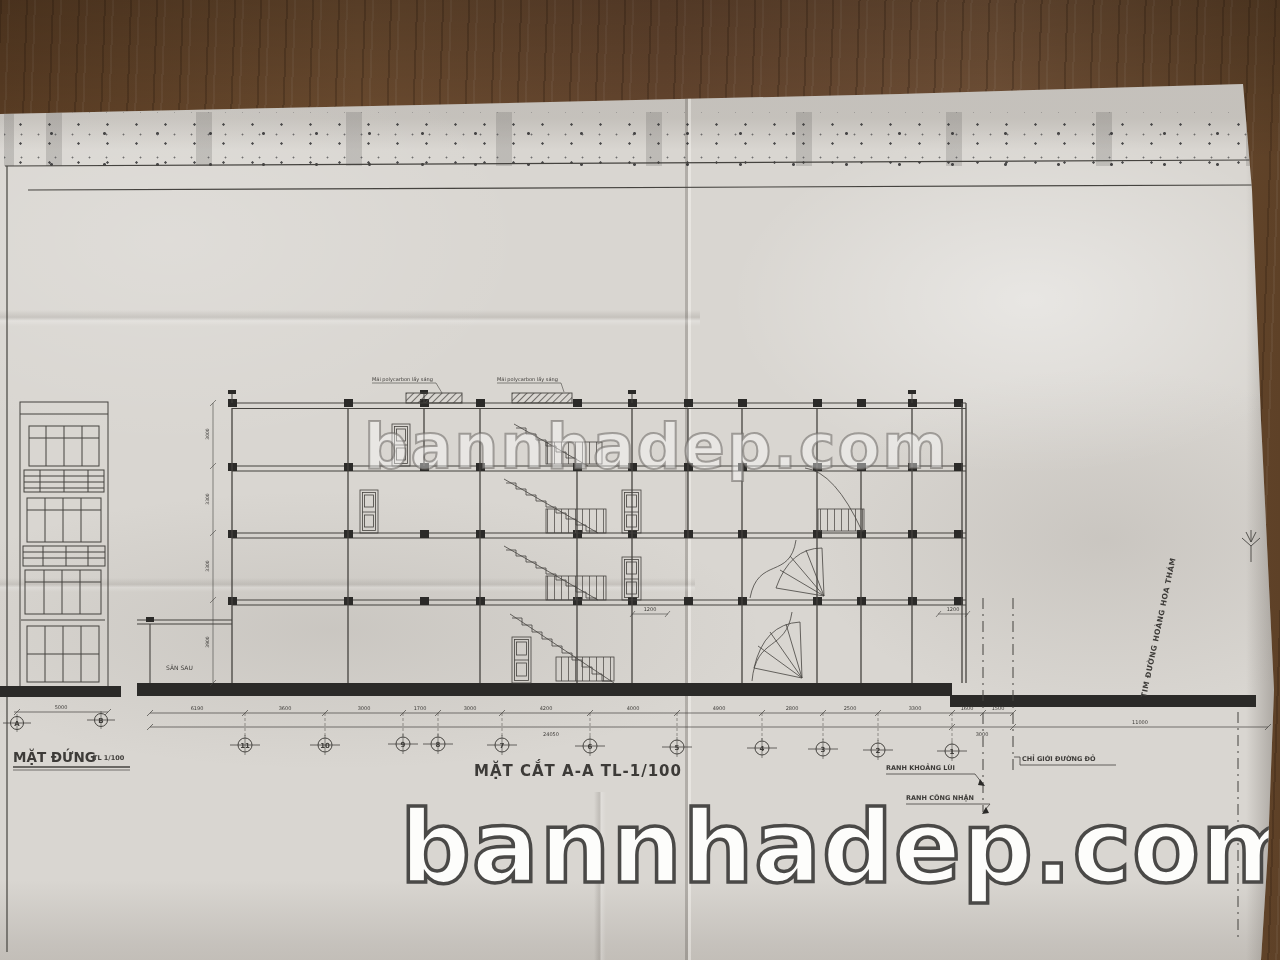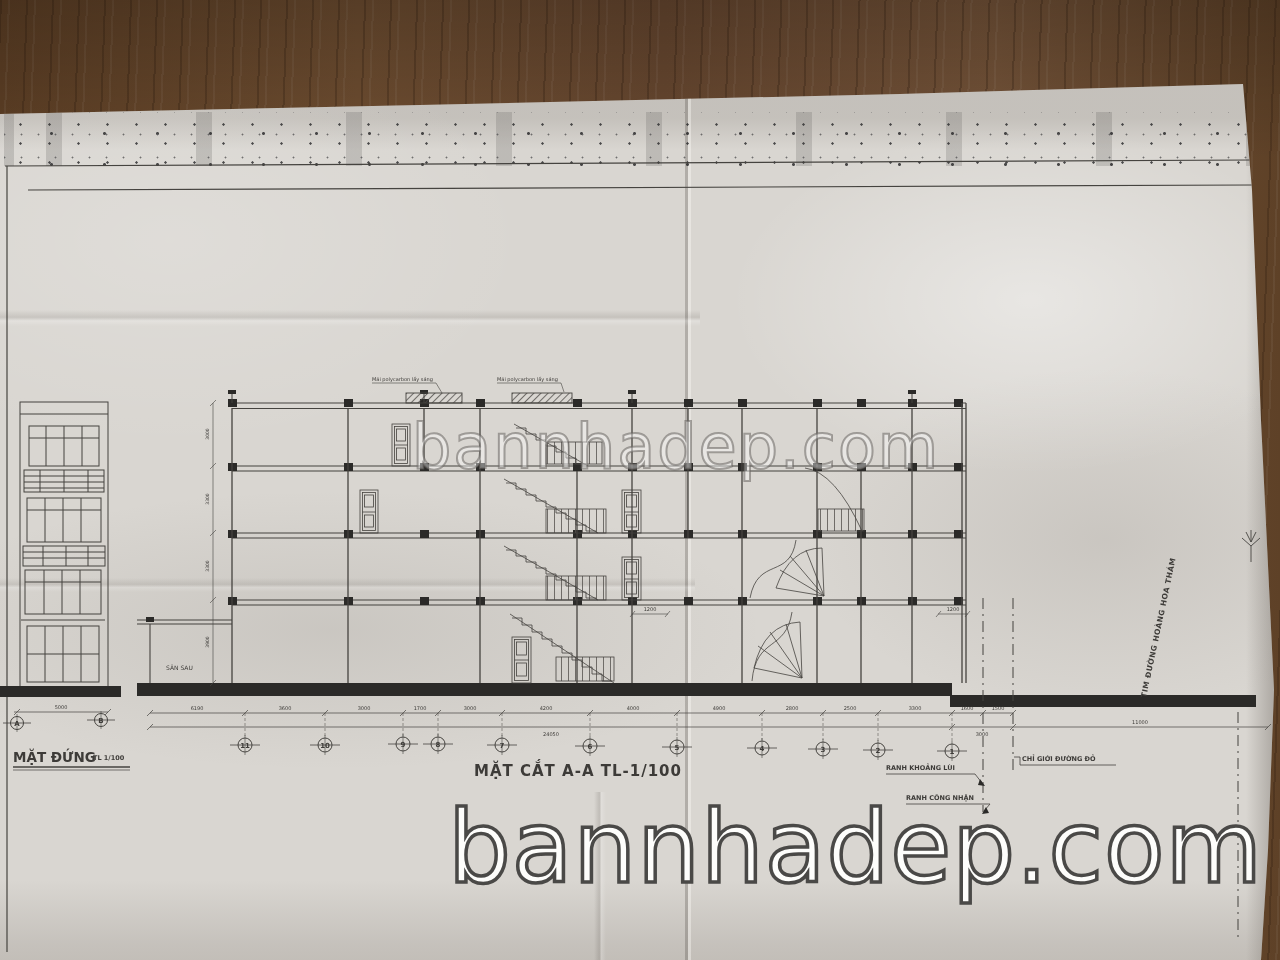--- a/index.html
+++ b/index.html
@@ -43,22 +43,22 @@
       radial-gradient(circle, rgba(70,70,72,.85) .7px, transparent 1.2px),
       radial-gradient(circle, rgba(28,28,30,.9) 1.2px, transparent 1.7px),
       repeating-linear-gradient(90deg, rgba(88,86,84,.25) 0 16px, transparent 16px 150px);
     background-size:29px 19px,17px 23px,53px 31px,auto;
     background-position:2px 3px,9px 11px,21px 6px,42px 0;}
   svg.drawing{position:absolute;left:0;top:0;width:1280px;height:960px;}
   svg.drawing text{fill:#3d3b38;}
   .ln{stroke:#45433f;fill:none;}
   .blk{fill:#2b2a28;stroke:none;}
   
-  .wm{position:absolute;font-weight:normal;white-space:nowrap;line-height:1;
-      pointer-events:none;margin-left:48px;}
+  .wm{position:absolute;font-weight:bold;white-space:nowrap;line-height:1;
+      pointer-events:none;}
   .wm-mid{left:364px;top:416px;font-size:62px;letter-spacing:2px;
       color:rgba(255,255,255,.40);-webkit-text-stroke:2px rgba(104,100,96,.55);}
   .wm-bottom{left:400px;top:798px;font-size:99px;letter-spacing:1px;
       color:#fdfdfb;-webkit-text-stroke:3.5px #4a4947;
       text-shadow:0 0 2px rgba(60,60,58,.4);}
 </style>
 </head>
 <body>
 
 <div class="scene">

